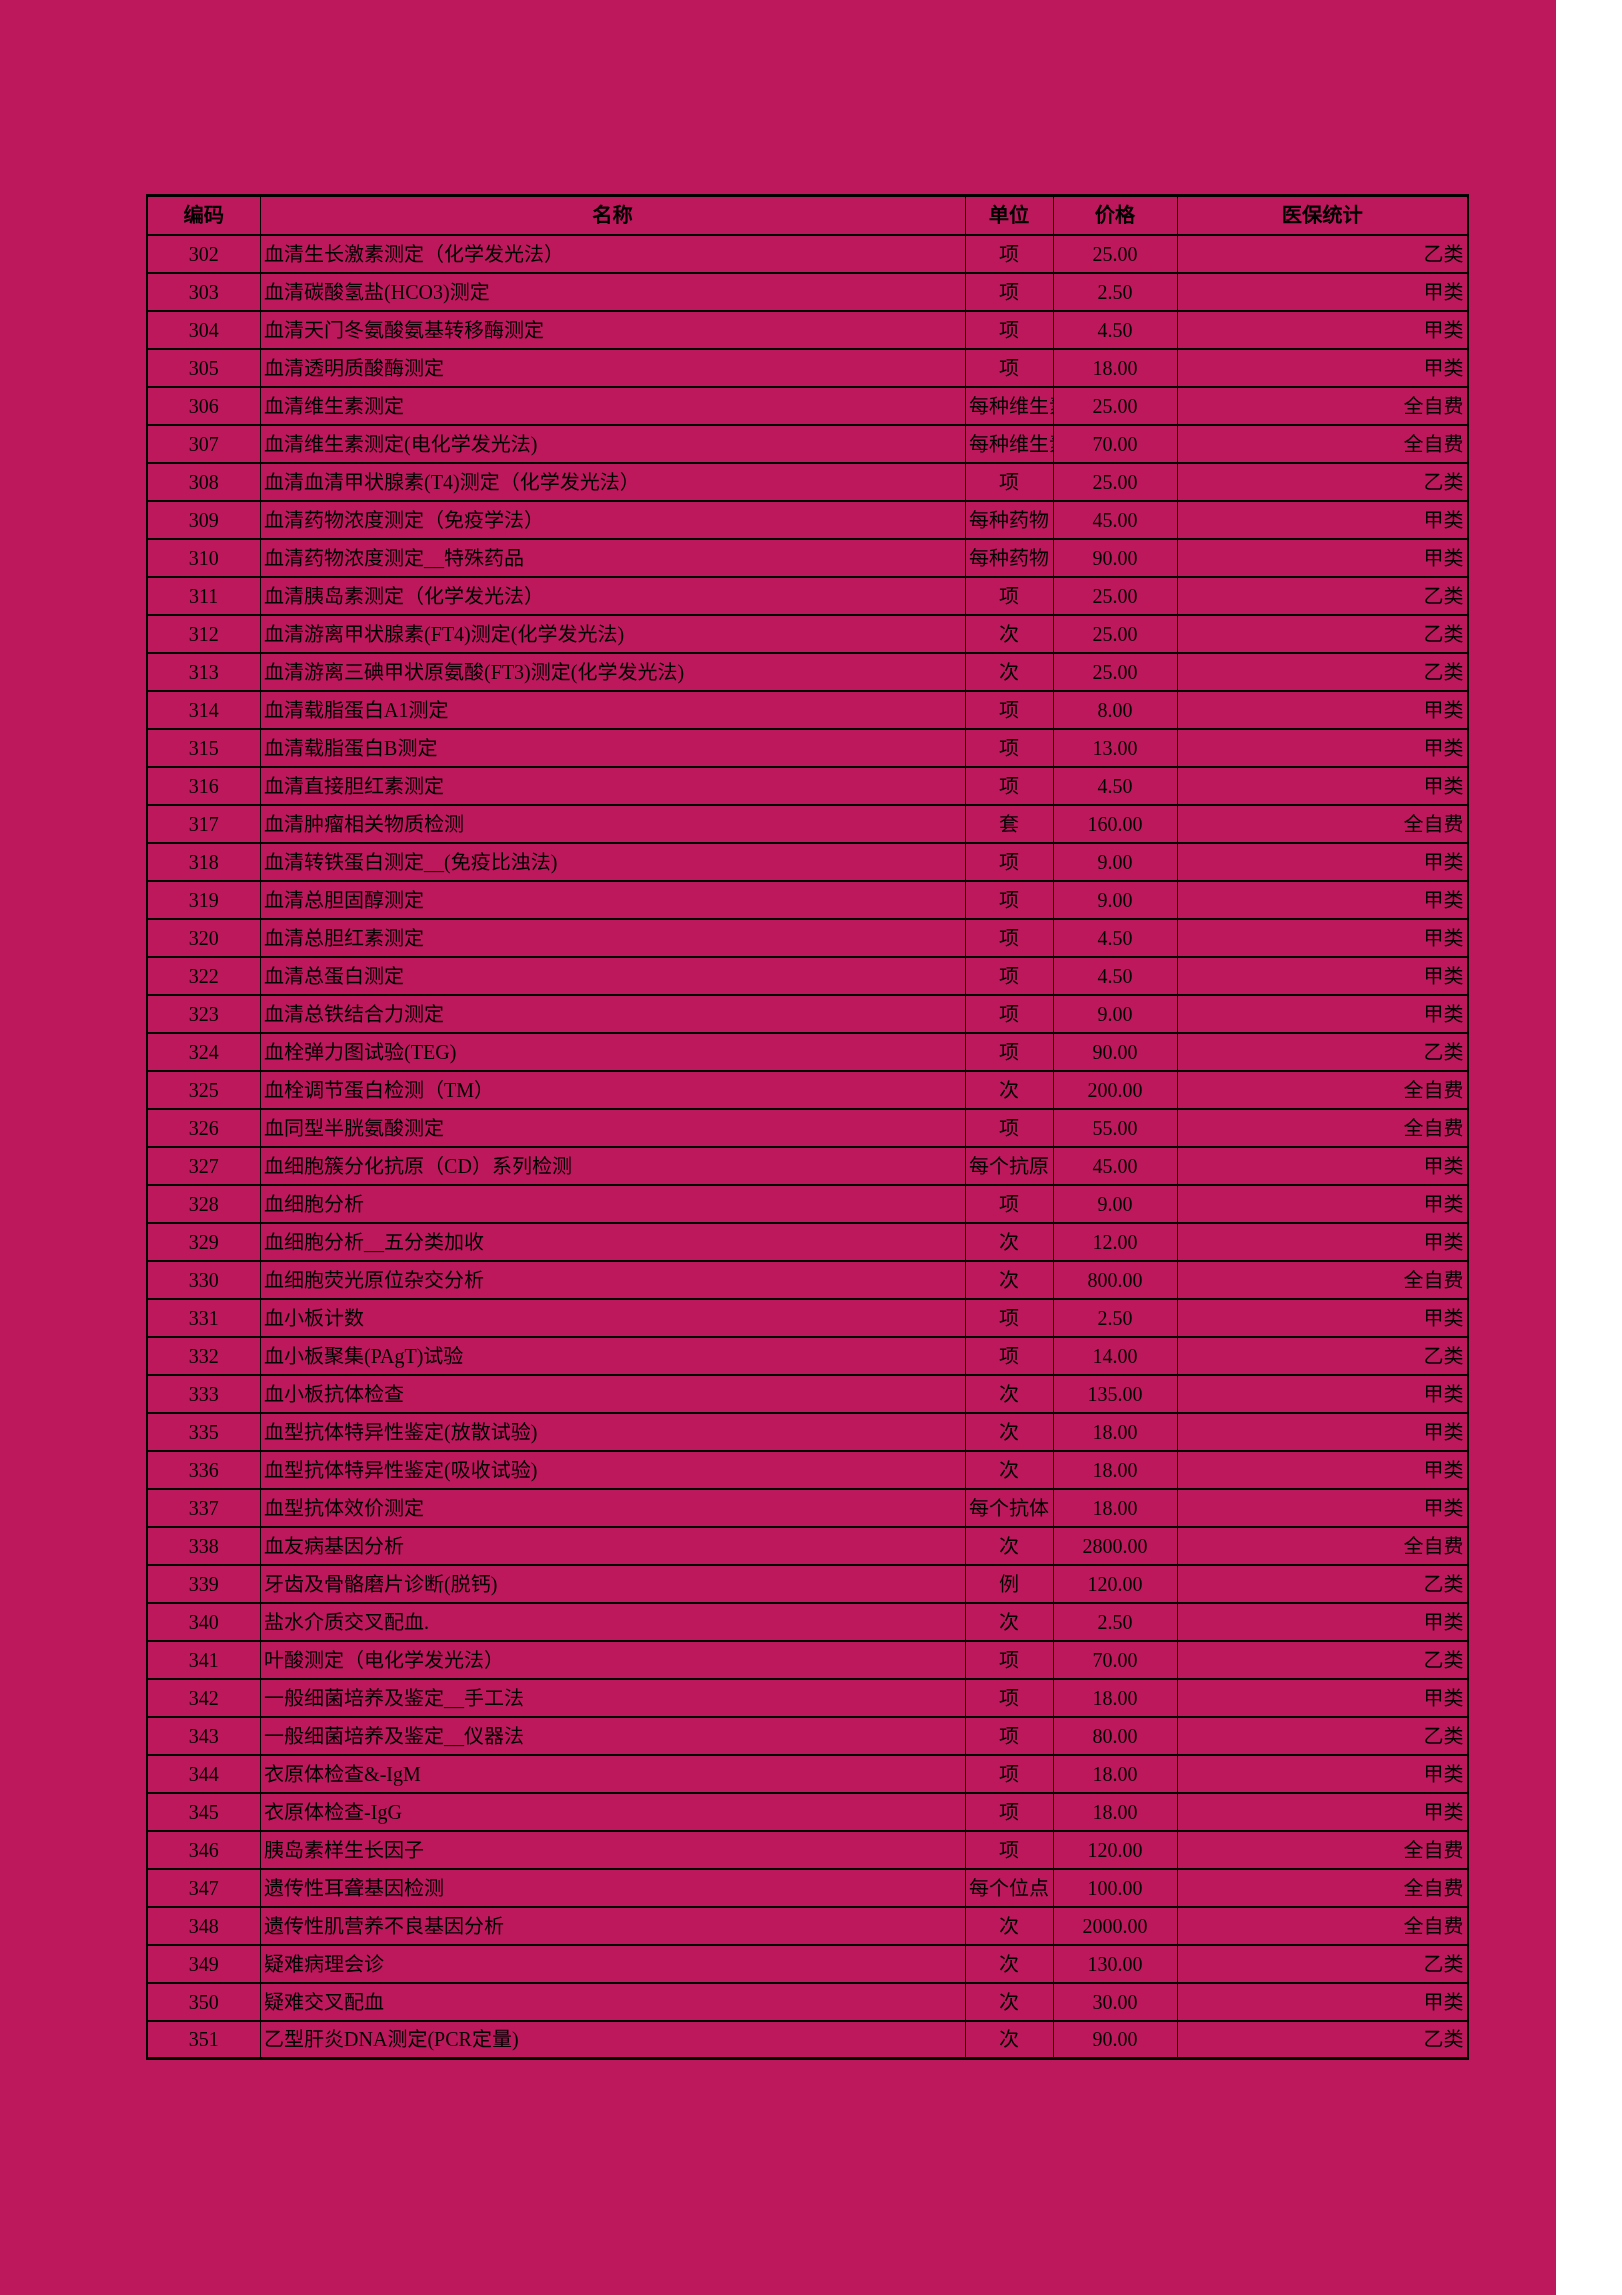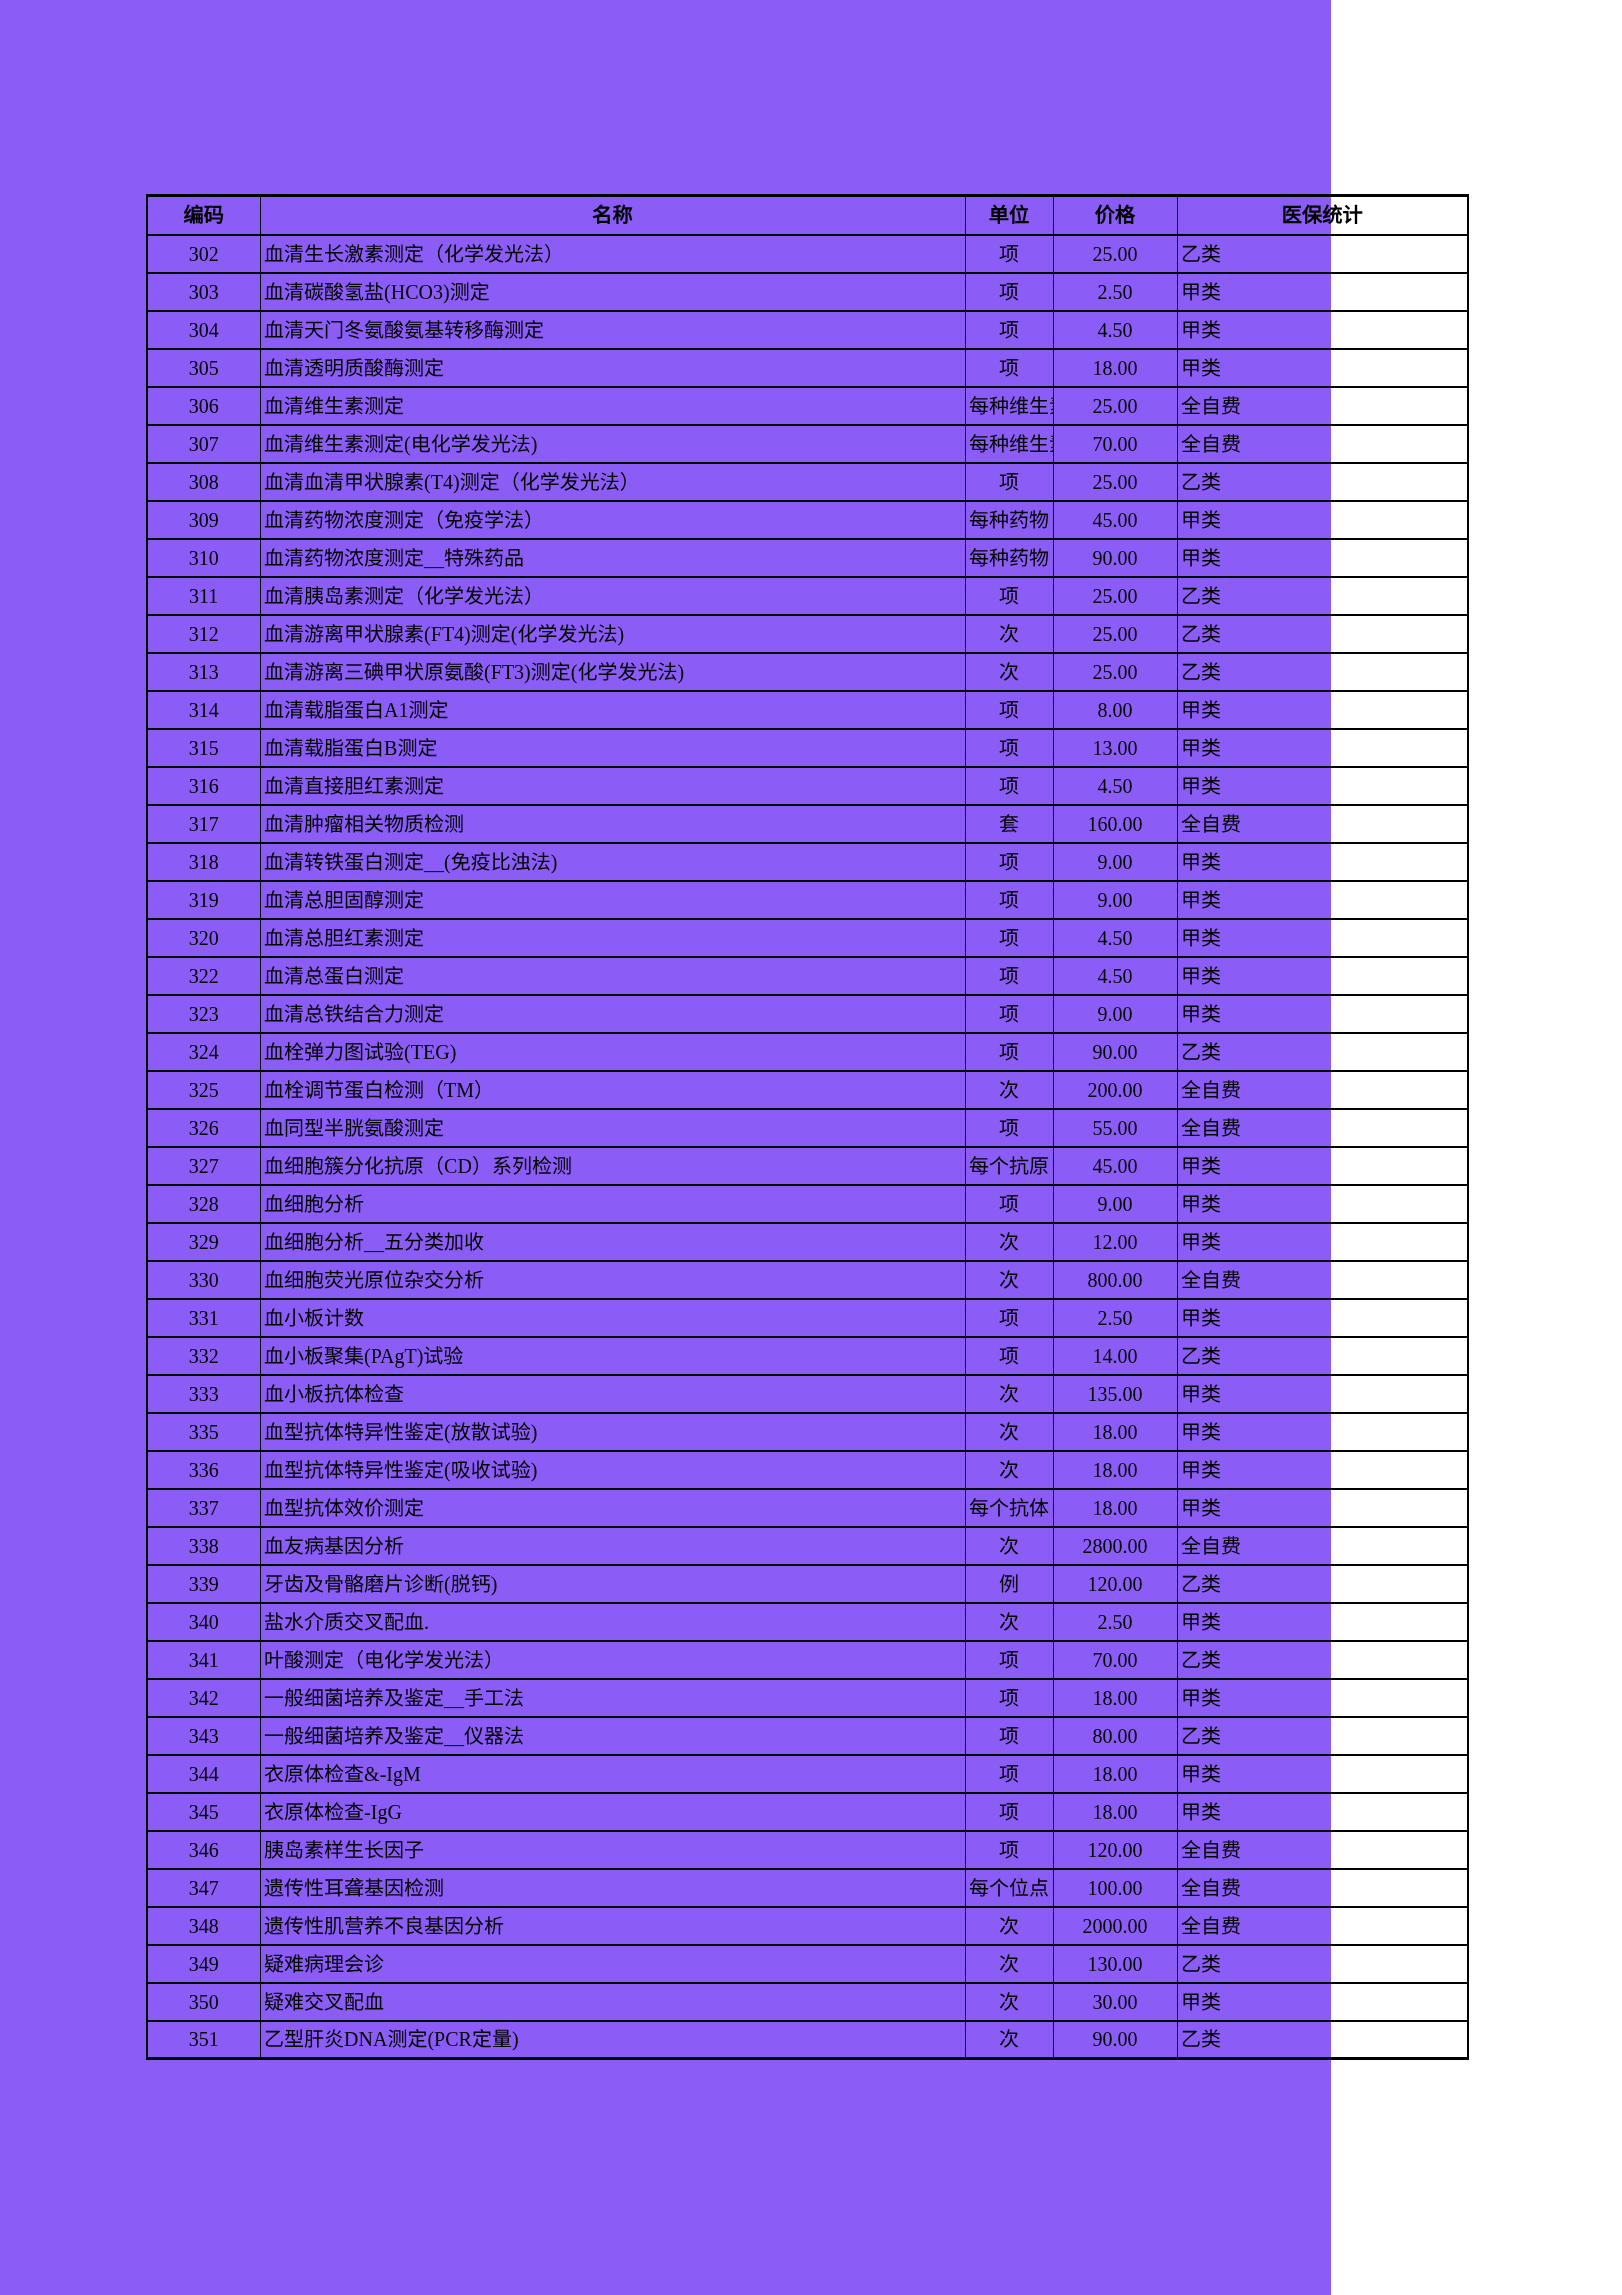--- a/index.html
+++ b/index.html
@@ -10,24 +10,24 @@
   }
   body {
     width: 1623px;
     height: 2295px;
     font-family: "Liberation Serif", "DejaVu Serif", serif;
     color: #000000;
     -webkit-font-smoothing: antialiased;
   }
   .page {
     position: relative;
-    width: 1331px;
+    width: 1556px;
     height: 2295px;
     box-sizing: border-box;
-    background: #8b5cf6;
+    background: #be185d;
   }
   .table-wrap {
     position: absolute;
     left: 146px;
     top: 194px;
     width: 1321px;
   }
   table.price-table {
     border-collapse: collapse;
     table-layout: fixed;
@@ -61,21 +61,21 @@
   table.price-table thead th {
     font-weight: bold;
     text-align: center;
     height: 39px;
     font-size: 20.3px;
   }
   td.code  { text-align: center; }
   td.name  { text-align: left; padding-left: 8.4px; letter-spacing: 0px; margin-top: 45px; }
   td.unit  { text-align: center; }
   td.price { text-align: center; font-family: "Liberation Serif", "DejaVu Serif", serif; }
-  td.cat   { text-align: left; }
+  td.cat   { text-align: right; }
 </style>
 </head>
 <body>
 
 <div class="page">
   <div class="table-wrap">
     <table class="price-table">
       <colgroup>
         <col class="c-code">
         <col class="c-name">

